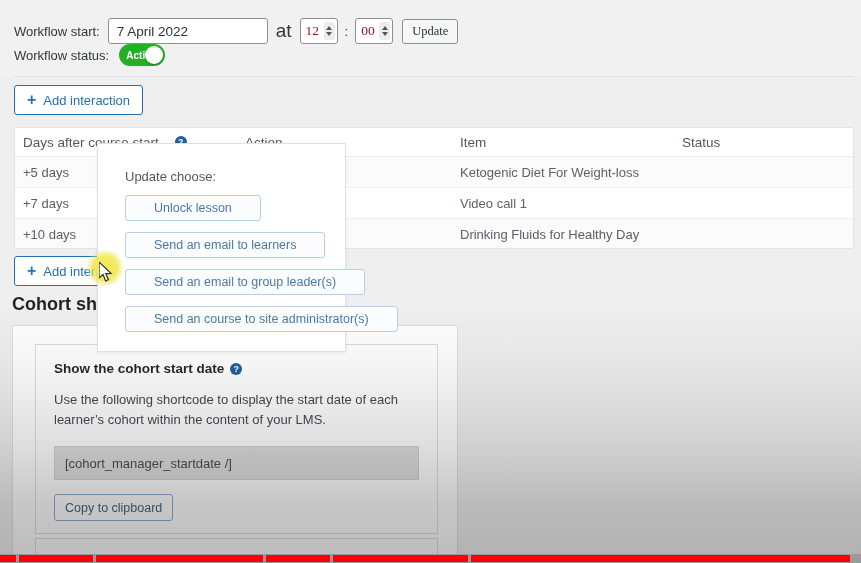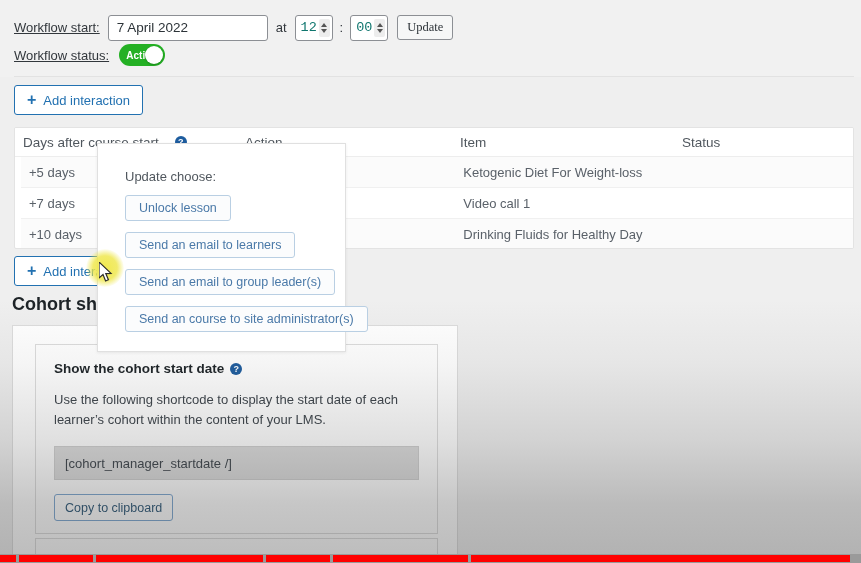--- a/index.html
+++ b/index.html
@@ -10,37 +10,37 @@
     font-size:13px;color:#3c434a;
     -webkit-font-smoothing:antialiased;
   }
   #root{position:absolute;inset:0;}
 
   
   .settings{position:absolute;left:0;top:0;width:861px;height:77px;background:#f1f1f1;}
   .row{position:absolute;display:flex;align-items:center;}
   .row-start{left:14px;top:8px;}
   .row-status{left:14px;top:44px;}
-  .lbl{font-size:13px;color:#32373c;white-space:nowrap;text-decoration:underline;}
+  .lbl{font-size:13px;color:#32373c;white-space:nowrap;}
 
   .date-input{
     width:160px;height:26px;margin-left:8px;
     border:1px solid #8c8f94;border-radius:3px;background:#fff;
     font-family:"Liberation Sans", sans-serif;font-size:13.5px;color:#2c3338;
     padding:0 8px;box-sizing:border-box;outline:none;
   }
-  .at{margin:12px 8px;font-size:13px;color:#32373c;}
+  .at{margin:12px 8px;font-size:19px;color:#32373c;}
   .num-wrap{
     position:relative;width:38px;height:26px;
     border:1px solid #8c8f94;border-radius:3px;background:#fff;
     box-sizing:border-box;display:flex;align-items:center;
   }
   .num-wrap input{
     width:22px;border:none;outline:none;background:transparent;
-    font-family:Liberation Mono, monospace;font-size:13.5px;color:#0f766e;
+    font-family:Liberation Serif, serif;font-size:13.5px;color:#7f1d1d;
     padding-left:5px;
   }
   .spin{
     position:absolute;right:2px;top:3px;width:11px;height:18px;
     display:flex;flex-direction:column;align-items:center;justify-content:center;
     background:#ededed;border-radius:2px;
   }
   .spin i{display:block;width:0;height:0;border-left:3px solid transparent;border-right:3px solid transparent;}
   .spin i.up{border-bottom:4px solid #555;margin-bottom:2px;}
   .spin i.dn{border-top:4px solid #555;}
@@ -87,21 +87,21 @@
   .th{font-size:13.5px;color:#50575e;display:flex;align-items:center;gap:16px;}
   .c1{width:230px;padding-left:8px;box-sizing:border-box;}
   .c2{width:215px;}
   .c3{width:222px;}
   .c4{width:170px;}
   .help-icon{
     display:inline-block;width:12px;height:12px;border-radius:50%;
     background:#1d5c9e;color:#fff;font-size:9px;line-height:12px;text-align:center;
     font-family:"Liberation Sans", sans-serif;font-weight:bold;
   }
-  .trow{display:flex;align-items:center;height:30px;border-bottom:1px solid #f0f0f0;margin-left:6px;}
+  .trow{display:flex;align-items:center;height:30px;border-bottom:1px solid #f0f0f0;}
   .trow.alt{background:#fbfbfb;}
   .td{font-size:13px;color:#5a6169;}
 
   
   .h2{
     position:absolute;left:12px;top:294px;
     font-size:18px;font-weight:bold;color:#1d2327;
   }
 
   
@@ -142,21 +142,21 @@
 
   
   .popup{
     position:absolute;left:97px;top:143px;width:249px;height:209px;
     background:#fff;border:1px solid #e0e0e0;box-sizing:border-box;
     box-shadow:0 1px 3px rgba(0,0,0,.07);
   }
   .popup .pl{margin:25px 0 0 27px;font-size:13px;color:#50575e;}
   .pbtn{
     display:inline-block;margin:11px 0 0 27px;height:26px;line-height:24px;
-    padding:0 13px;box-sizing:border-box;
+    padding:0 28px;box-sizing:border-box;
     background:#fbfcfd;border:1px solid #b9cfe3;border-radius:3px;
     color:#4a79a8;font-size:12.5px;cursor:pointer;white-space:nowrap;
   }
 
   
   .cursor-glow{
     position:absolute;left:86px;top:249px;width:38px;height:38px;border-radius:50%;
     background:radial-gradient(circle,rgba(240,232,70,.95) 0%,rgba(238,230,70,.8) 45%,rgba(238,230,70,0) 72%);
     pointer-events:none;
   }

